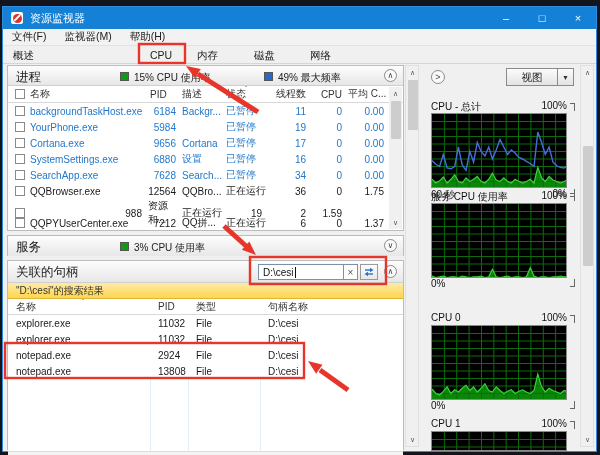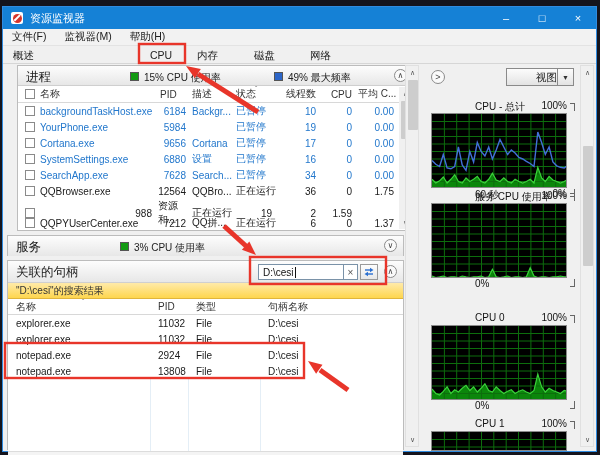--- a/index.html
+++ b/index.html
@@ -84,26 +84,26 @@
                  border:1px solid #e0e0e0; font-size:7px; color:#555; }
 
   
   .rpane { position:absolute; left:420px; top:0; right:0; bottom:0; background:#f0f0f0; }
   .rtop { position:absolute; left:6px; top:4px; right:22px; height:20px; }
   .rcollapse { position:absolute; left:2px; top:2px; width:14px; height:14px; border:1px solid #8a8a8a;
                border-radius:50%; background:#fafafa; font-size:9px; color:#444; text-align:center;
                line-height:13px; }
   .viewbtn { position:absolute; right:16px; top:0; width:52px; height:18px;
              border:1px solid #8a8a8a; background:linear-gradient(#fcfcfc,#e3e3e3);
-             font-size:10.5px; color:#222; text-align:right; line-height:17px; }
+             font-size:10.5px; color:#222; text-align:center; line-height:17px; }
   .viewdrop { position:absolute; right:0; top:0; width:16px; height:18px; border:1px solid #8a8a8a;
               border-left:none; background:linear-gradient(#fcfcfc,#e3e3e3); font-size:7px;
               color:#333; text-align:center; line-height:18px; }
   .gblock { position:absolute; left:8px; width:136px; }
-  .glabel, .gfoot { position:relative; height:13px; font-size:10px; color:#111;margin-left:44px; }
+  .glabel, .gfoot { position:relative; height:13px; font-size:10px; color:#111; }
   .glabel span:first-child, .gfoot span:first-child { position:absolute; left:0; top:0; }
   .gmax { position:absolute; right:0; top:0; }
   .brk { position:absolute; right:-8px; width:5px; height:8px; }
   .brk-t { top:3px; border-top:1px solid #666; border-right:1px solid #666; }
   .brk-b { top:1px; border-bottom:1px solid #666; border-right:1px solid #666; }
   .gbox { width:136px; height:75px; background:#000; border:1px solid #8a8a8a; overflow:hidden; }
   .rscroll { position:absolute; right:2px; top:1px; bottom:4px; width:14px; background:#f0f0f0;
              border:1px solid #e0e0e0; font-size:7px; color:#555; }
 
   
@@ -137,21 +137,21 @@
     <div class="tabbar">
       <span class="tab" style="left:6px">概述</span>
       <span class="tab" style="left:143px">CPU</span>
       <span class="tab" style="left:190px">内存</span>
       <span class="tab" style="left:247px">磁盘</span>
       <span class="tab" style="left:303px">网络</span>
     </div>
 
     <div class="content">
 
-      <div class="sect" style="top:1px; height:166px;margin-left:10px;">
+      <div class="sect" style="top:1px; height:166px;">
         <div class="shead">
           <span class="stitle">进程</span>
           <span class="sw" style="left: 112px; background: rgb(18, 154, 18);"></span>
           <span class="sleg" style="left:126px">15% CPU 使用率</span>
           <span class="sw" style="left: 256px; background: rgb(45, 102, 200);"></span>
           <span class="sleg" style="left:270px">49% 最大频率</span>
           <span class="chev">∧</span>
         </div>
         <div class="pcols">
           <span class="cbx"></span>
@@ -164,21 +164,21 @@
           <span>平均 C...</span>
           <span class="sortcaret" style="left:237px">ˆ</span>
         </div>
         <div id="proc-rows">
             <div class="prow susp">
               <span class="cbx"></span>
               <span class="c-name">backgroundTaskHost.exe</span>
               <span class="c-pid">6184</span>
               <span class="c-desc">Backgr...</span>
               <span class="c-status">已暂停</span>
-              <span class="c-threads">10</span>
+              <span class="c-threads">11</span>
               <span class="c-cpu">0</span>
               <span class="c-avg">0.00</span>
             </div>
             <div class="prow susp">
               <span class="cbx"></span>
               <span class="c-name">YourPhone.exe</span>
               <span class="c-pid">5984</span>
               <span class="c-desc"></span>
               <span class="c-status">已暂停</span>
               <span class="c-threads">19</span>

